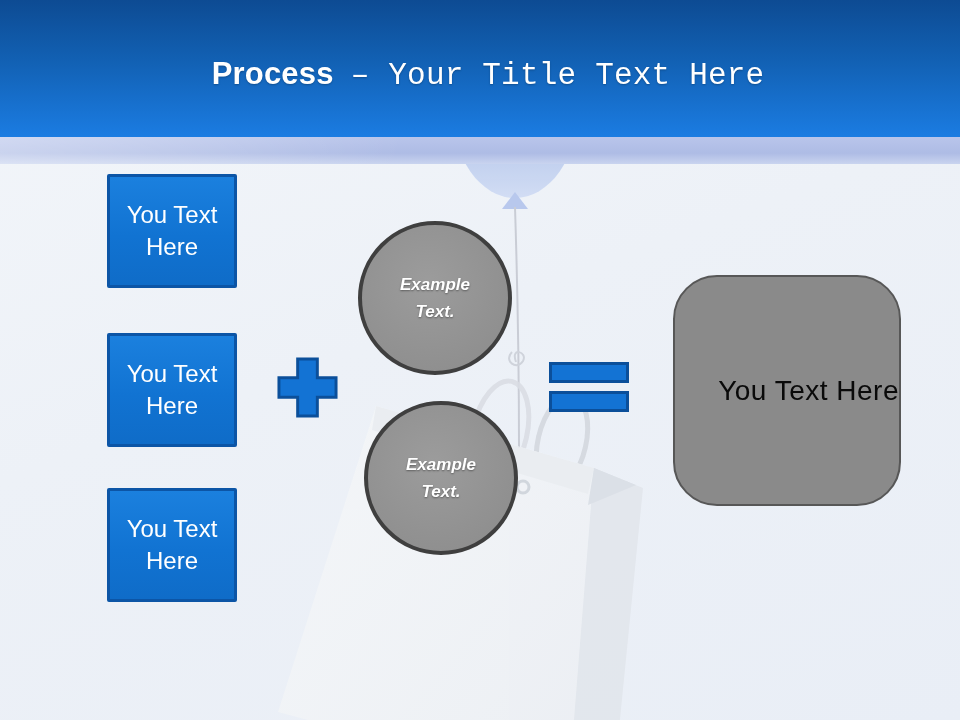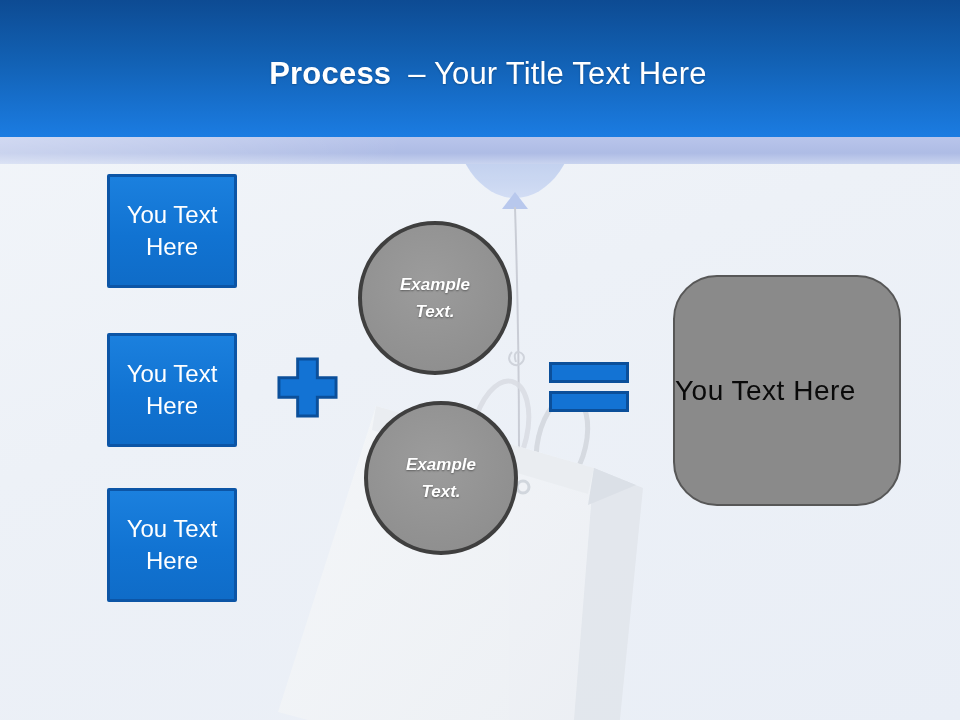--- a/index.html
+++ b/index.html
@@ -12,34 +12,34 @@
   .header {
     position:absolute; left:0; top:0; width:960px; height:137px; z-index:3;
     background:linear-gradient(to bottom,#0d4b93 0%,#1261b4 45%,#1b7ce2 100%);
   }
   .title {
     position:absolute; left:0; top:56px; width:100%; text-align:center;
     color:#ffffff; font-size:31px; letter-spacing:.2px; white-space:nowrap;
     text-shadow:0 1px 2px rgba(0,0,0,.25); padding-left:16px; box-sizing:border-box;
   }
   .title .bold { font-weight:bold;text-align:right; }
-  .title .rest { font-weight:normal; margin-left:17px; }
+  .title .rest { font-weight:normal; margin-left:17px;font-family:Liberation Mono, monospace; }
   
   .band {
     position:absolute; left:0; top:137px; width:960px; height:27px; z-index:2;
     background:linear-gradient(to bottom,#b9c5eb 0%,#aebce5 60%,#c9d4ef 100%);
   }
   .band-sheen {
     position:absolute; inset:0;
     background:linear-gradient(104deg,rgba(255,255,255,.35) 0%,rgba(255,255,255,.18) 22%,rgba(255,255,255,0) 42%);
   }
   
   .art { position:absolute; inset:0; z-index:1; pointer-events:none; }
   
-  .shape { position:absolute; display:flex; align-items:center; justify-content:flex-start; text-align:center; z-index:4; box-sizing:border-box; }
+  .shape { position:absolute; display:flex; align-items:center; justify-content:flex-end; text-align:center; z-index:4; box-sizing:border-box; }
   .blue-box {
     left:107px; width:130px; height:114px;
     background:linear-gradient(to bottom,#1b80de 0%,#1173d2 55%,#0f6cc8 100%);
     border:3px solid #0c55a6; border-radius:2px;
     color:#ffffff; font-size:24px; line-height:1.32; padding:6px;
   }
   .blue-box.b1 { top:174px; } .blue-box.b2 { top:333px; } .blue-box.b3 { top:488px; }
   .gray-circle {
     width:154px; height:154px; border-radius:50%;
     background:radial-gradient(circle at 45% 40%, #9c9c9c 0%, #8f8f8f 75%);

